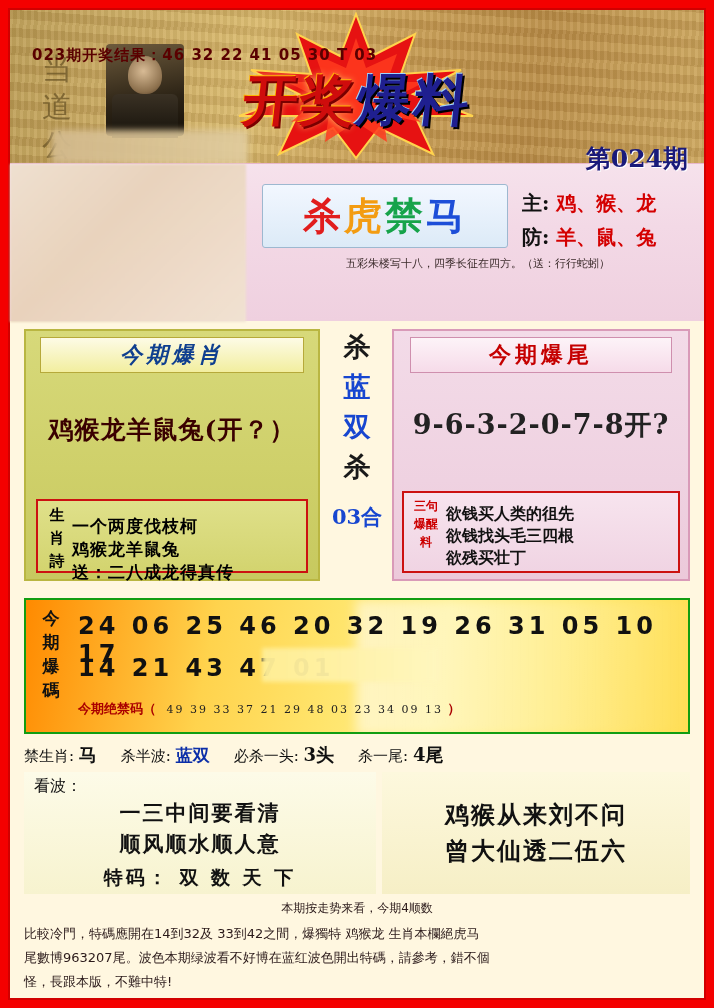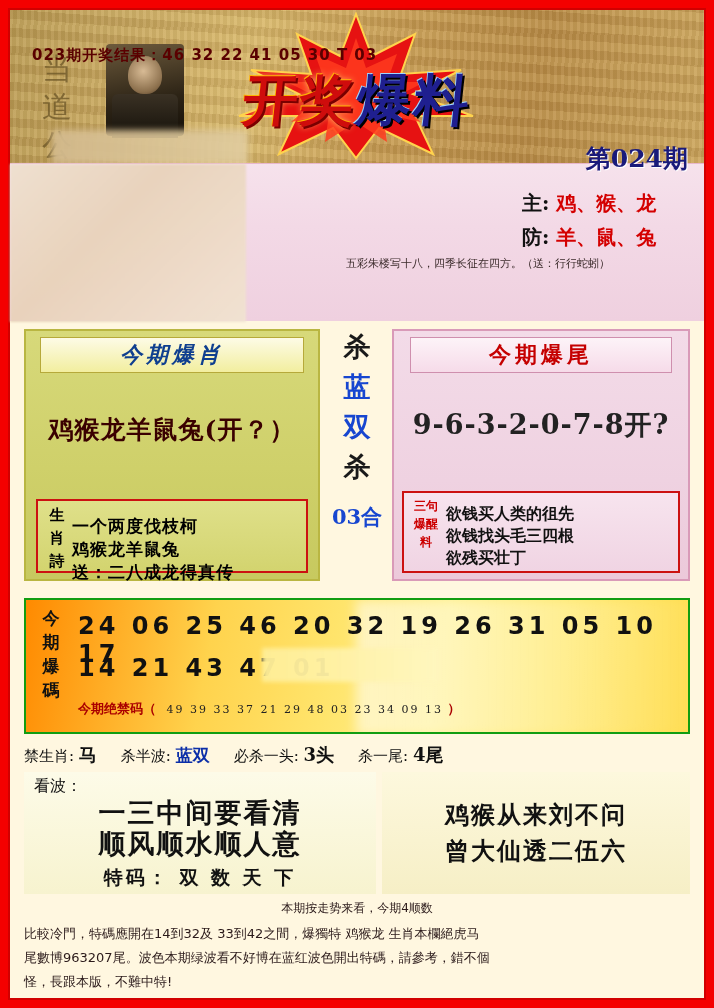--- a/index.html
+++ b/index.html
@@ -300,21 +300,21 @@
     box-sizing:border-box;
   }
   .kanbo .t1{
     padding:4px 0 0 10px;
     font-family:Liberation Sans, sans-serif;
     font-size:16px;color:#111;
   }
   .kanbo .l{
     text-align:center;
     font-family:"DejaVu Serif","Liberation Serif",serif;
-    font-size:27px;font-weight:bold;color:#111;line-height:31px;
+    font-size:21px;font-weight:bold;color:#111;line-height:31px;
     letter-spacing:2px;
   }
   .kanbo .tema{
     margin-top:6px;text-align:center;
     font-family:"DejaVu Serif","Liberation Serif",serif;
     font-size:19px;font-weight:bold;color:#111;letter-spacing:3px;
   }
   .rightpane{
     position:absolute;left:372px;top:762px;width:308px;height:122px;
     background:linear-gradient(180deg,#fdf8dd,#f6efc6);
@@ -356,20 +356,25 @@
 
     <div class="title-cn">
       <span>开奖</span><span class="b">爆料</span>
     </div>
 
     <div class="issue-box">第024期</div>
 
     <div class="pinkband">
       <div class="leftblur"></div>
 
+      <div class="slogan-box">
+        <div class="slogan">
+          <span>杀</span><span>虎</span><span>禁</span><span>马</span>
+        </div>
+      </div>
 
       <div class="zhu-fang">
         <div>
           <span class="lbl">主:</span>
           <span>鸡、猴、龙</span>
         </div>
         <div>
           <span class="lbl">防:</span>
           <span>羊、鼠、兔</span>
         </div>

